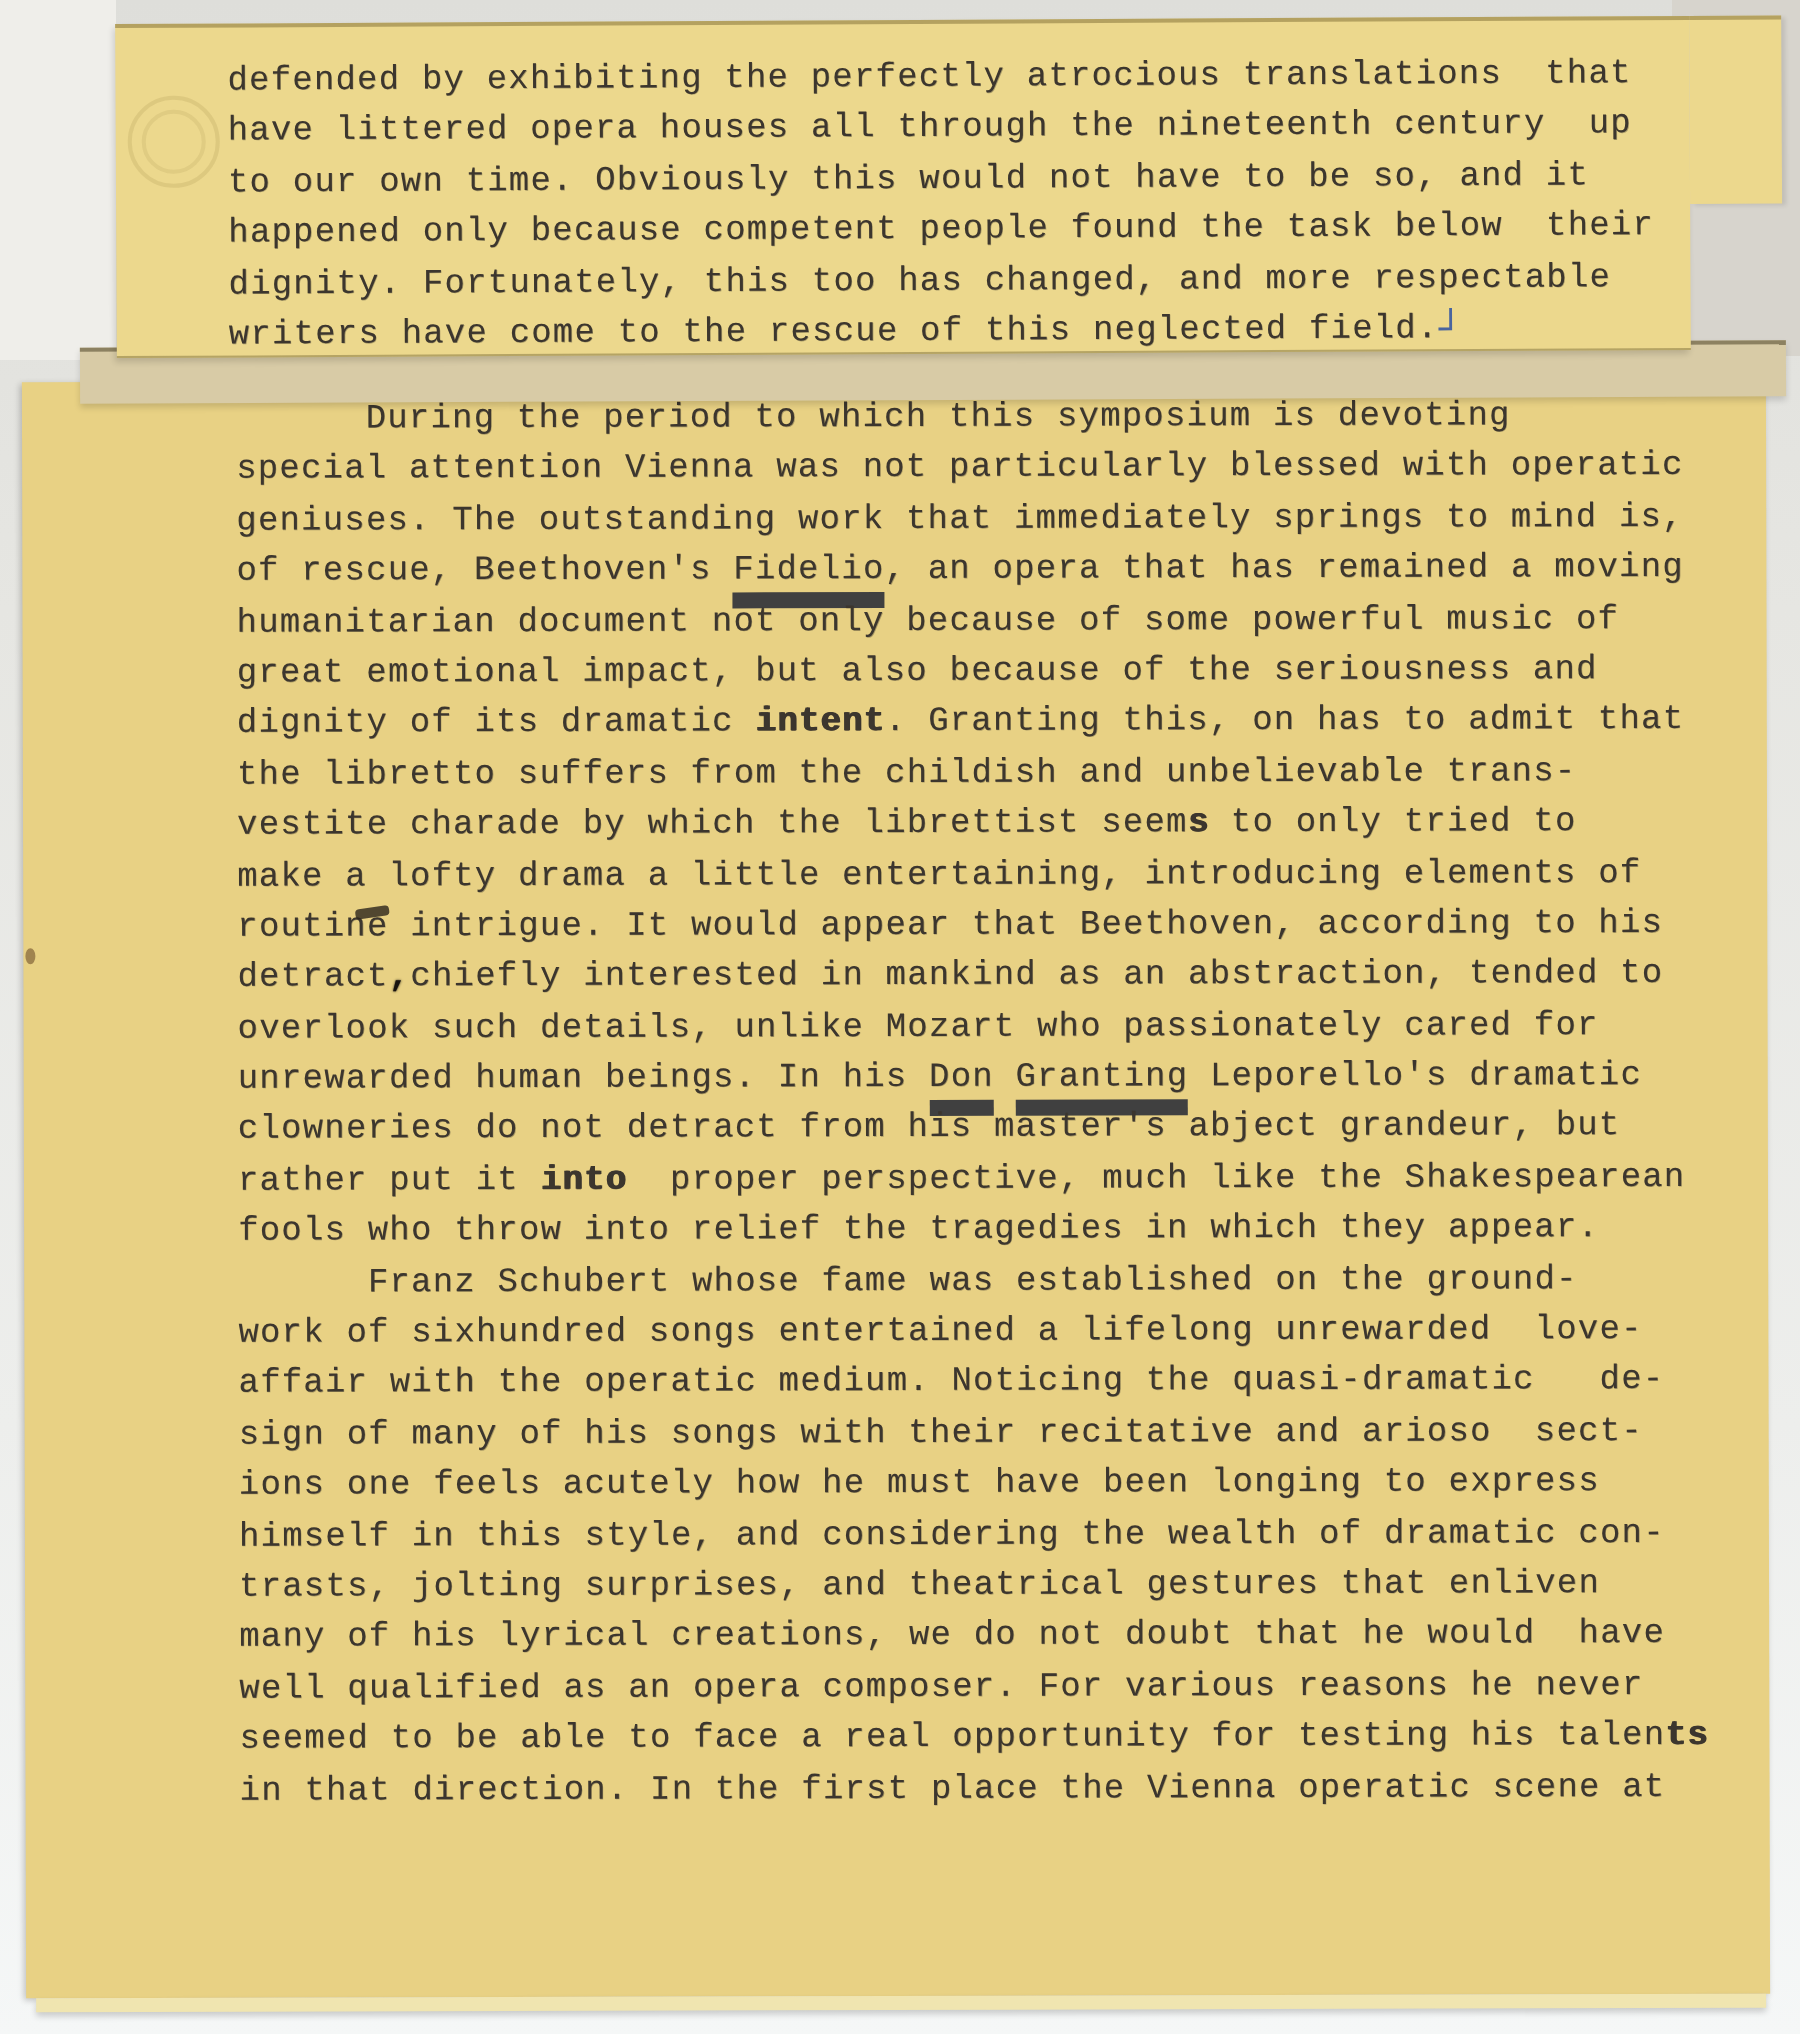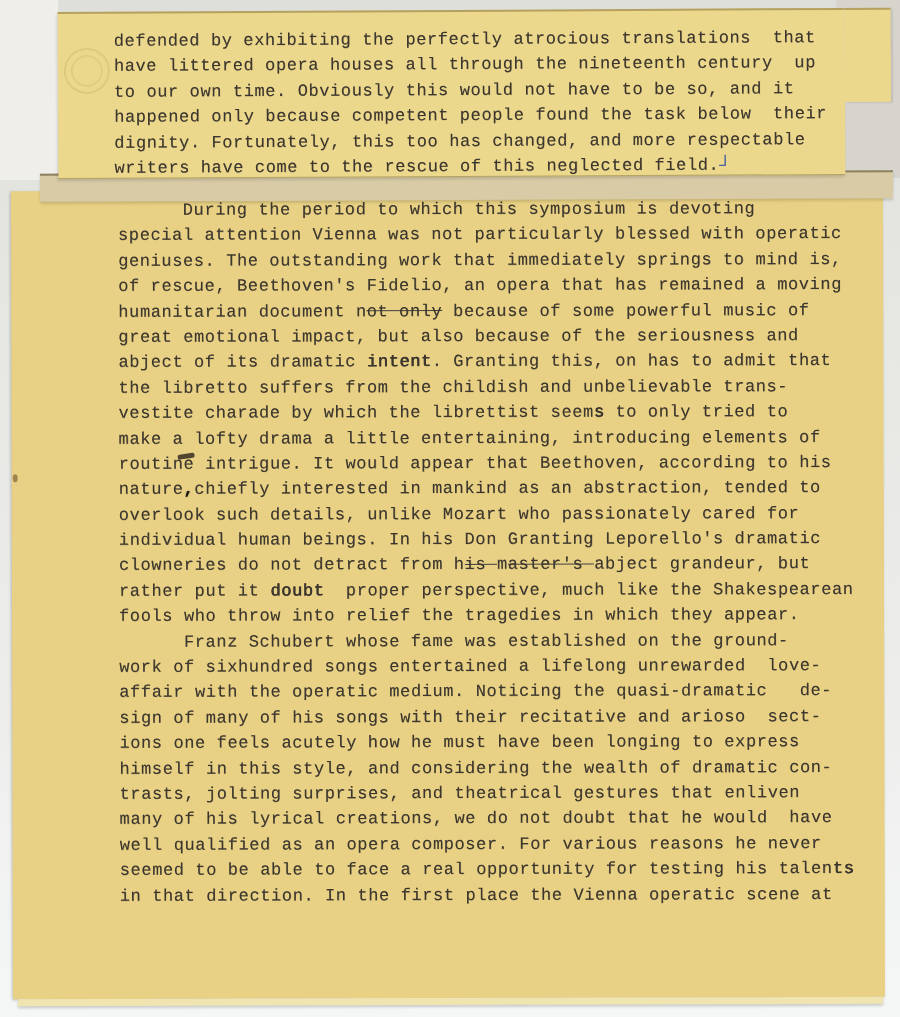--- a/index.html
+++ b/index.html
@@ -30,22 +30,22 @@
         border:2px solid rgba(120,100,40,.13);}
   .seal::after{content:"";position:absolute;left:5px;top:5px;width:28px;height:28px;border-radius:50%;
         border:2px solid rgba(120,100,40,.10);}
 
   
   .typeblock{position:relative;color:#3c362e;font-size:17px;line-height:25.4px;
              letter-spacing:0.6px;text-shadow:0.3px 0.3px 0 rgba(60,54,46,.38);}
   .strip-text{padding:15px 0 0 56px;}
   .main-text{padding:7px 0 0 107px;}
   .line{white-space:pre;height:25.4px;}
-  .u-red{border-bottom:1px solid #404040;padding-bottom:15px;}
-  .overtype{font-weight:normal;text-shadow:0.7px 0 0 #3c362e,0.3px 0.3px 0 rgba(60,54,46,.5);}
+  .u-red{border-bottom:8px solid #404040;padding-bottom:1px;}
+  .overtype{font-weight:bold;text-shadow:0.7px 0 0 #3c362e,0.3px 0.3px 0 rgba(60,54,46,.5);}
   .blue-ink{color:#49659f;font-weight:bold;font-size:20px;letter-spacing:0;
             text-shadow:none;vertical-align:-2px;}
   .ink-blot{color:#17130f;font-weight:bold;text-shadow:0 0 1.2px #17130f;}
 
   
   .ink-smudge{position:absolute;left:166px;top:263px;width:17px;height:5px;background:#2b241c;
               border-radius:2px;transform:rotate(-8deg);opacity:.8;}
   .paper-speck{position:absolute;left:1px;top:283px;width:5px;height:8px;background:#7a5a33;
                border-radius:50%;opacity:.65;}
 </style>
@@ -59,30 +59,30 @@
   <div class="backing-band" style="background: rgb(216, 203, 166);"></div>
 
   <div class="main-sheet" style="background: rgb(232, 209, 132);">
     <div class="typeblock main-text" id="main-lines" style="color: rgb(60, 54, 46);">
         <div class="line"><span>      During the period to which this symposium is devoting</span></div>
         <div class="line"><span>special attention Vienna was not particularly blessed with operatic</span></div>
         <div class="line"><span>geniuses. The outstanding work that immediately springs to mind is,</span></div>
         <div class="line"><span>of rescue, Beethoven's </span><span class="u-red">Fidelio</span><span>, an opera that has remained a moving</span></div>
         <div class="line"><span>humanitarian document not only because of some powerful music of</span></div>
         <div class="line"><span>great emotional impact, but also because of the seriousness and</span></div>
-        <div class="line"><span>abject of its dramatic </span><span class="overtype">intent</span><span>. Granting this, on has to admit that</span></div>
+        <div class="line"><span>dignity of its dramatic </span><span class="overtype">intent</span><span>. Granting this, on has to admit that</span></div>
         <div class="line"><span>the libretto suffers from the childish and unbelievable trans-</span></div>
         <div class="line"><span>vestite charade by which the librettist seem</span><span class="overtype">s</span><span> to only tried to</span></div>
         <div class="line"><span>make a lofty drama a little entertaining, introducing elements of</span></div>
         <div class="line"><span>routine intrigue. It would appear that Beethoven, according to his</span></div>
-        <div class="line"><span>nature</span><span class="ink-blot">,</span><span>chiefly interested in mankind as an abstraction, tended to</span></div>
+        <div class="line"><span>detract</span><span class="ink-blot">,</span><span>chiefly interested in mankind as an abstraction, tended to</span></div>
         <div class="line"><span>overlook such details, unlike Mozart who passionately cared for</span></div>
-        <div class="line"><span>individual human beings. In his </span><span class="u-red">Don</span><span> </span><span class="u-red">Granting</span><span> Leporello's dramatic</span></div>
+        <div class="line"><span>unrewarded human beings. In his </span><span class="u-red">Don</span><span> </span><span class="u-red">Granting</span><span> Leporello's dramatic</span></div>
         <div class="line"><span>clowneries do not detract from his master's abject grandeur, but</span></div>
-        <div class="line"><span>rather put it </span><span class="overtype">doubt</span><span>  proper perspective, much like the Shakespearean</span></div>
+        <div class="line"><span>rather put it </span><span class="overtype">into</span><span>  proper perspective, much like the Shakespearean</span></div>
         <div class="line"><span>fools who throw into relief the tragedies in which they appear.</span></div>
         <div class="line"><span>      Franz Schubert whose fame was established on the ground-</span></div>
         <div class="line"><span>work of sixhundred songs entertained a lifelong unrewarded  love-</span></div>
         <div class="line"><span>affair with the operatic medium. Noticing the quasi-dramatic   de-</span></div>
         <div class="line"><span>sign of many of his songs with their recitative and arioso  sect-</span></div>
         <div class="line"><span>ions one feels acutely how he must have been longing to express</span></div>
         <div class="line"><span>himself in this style, and considering the wealth of dramatic con-</span></div>
         <div class="line"><span>trasts, jolting surprises, and theatrical gestures that enliven</span></div>
         <div class="line"><span>many of his lyrical creations, we do not doubt that he would  have</span></div>
         <div class="line"><span>well qualified as an opera composer. For various reasons he never</span></div>

